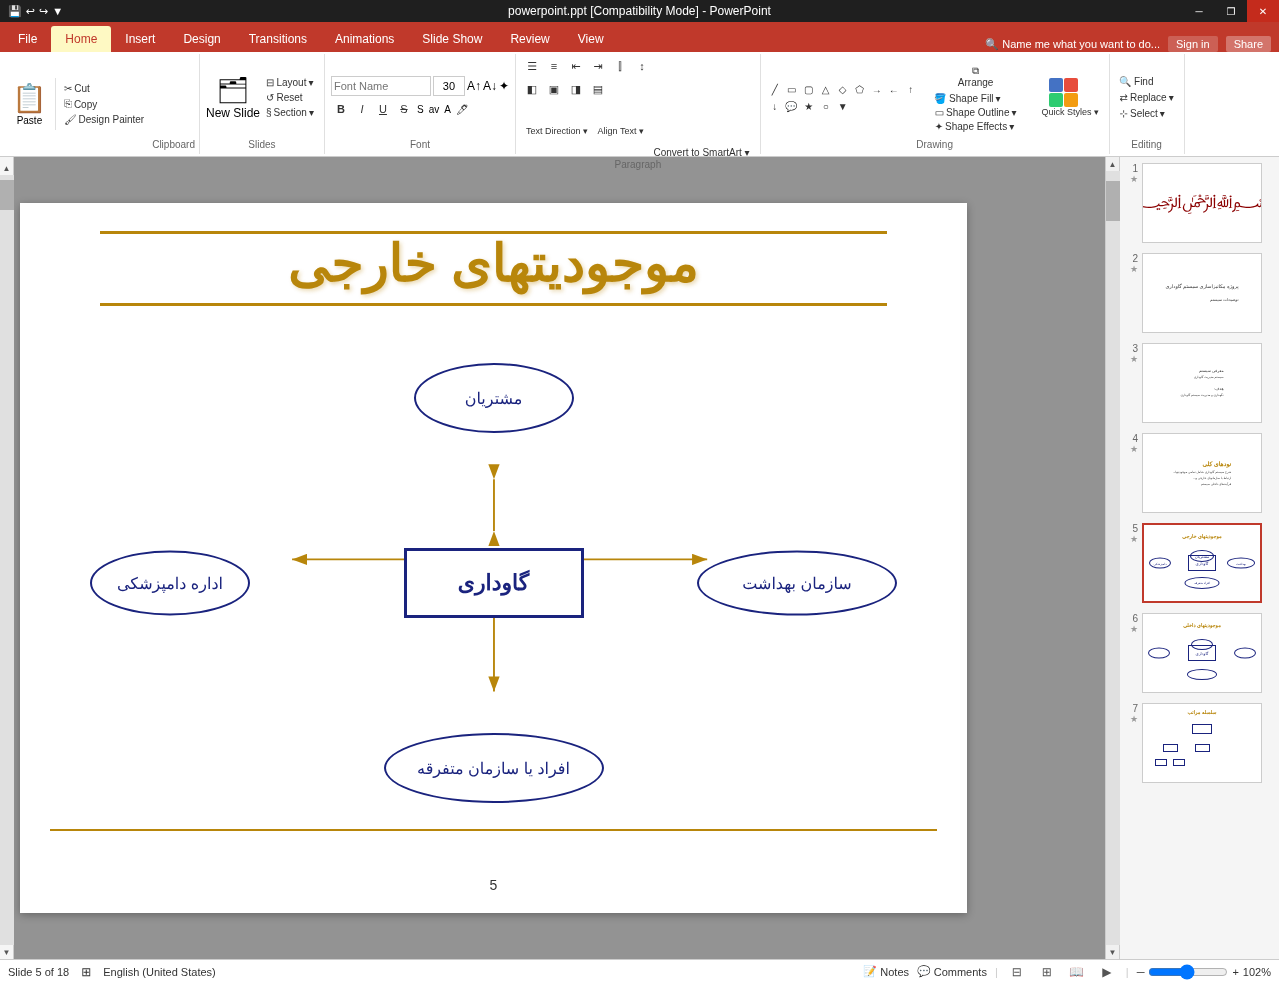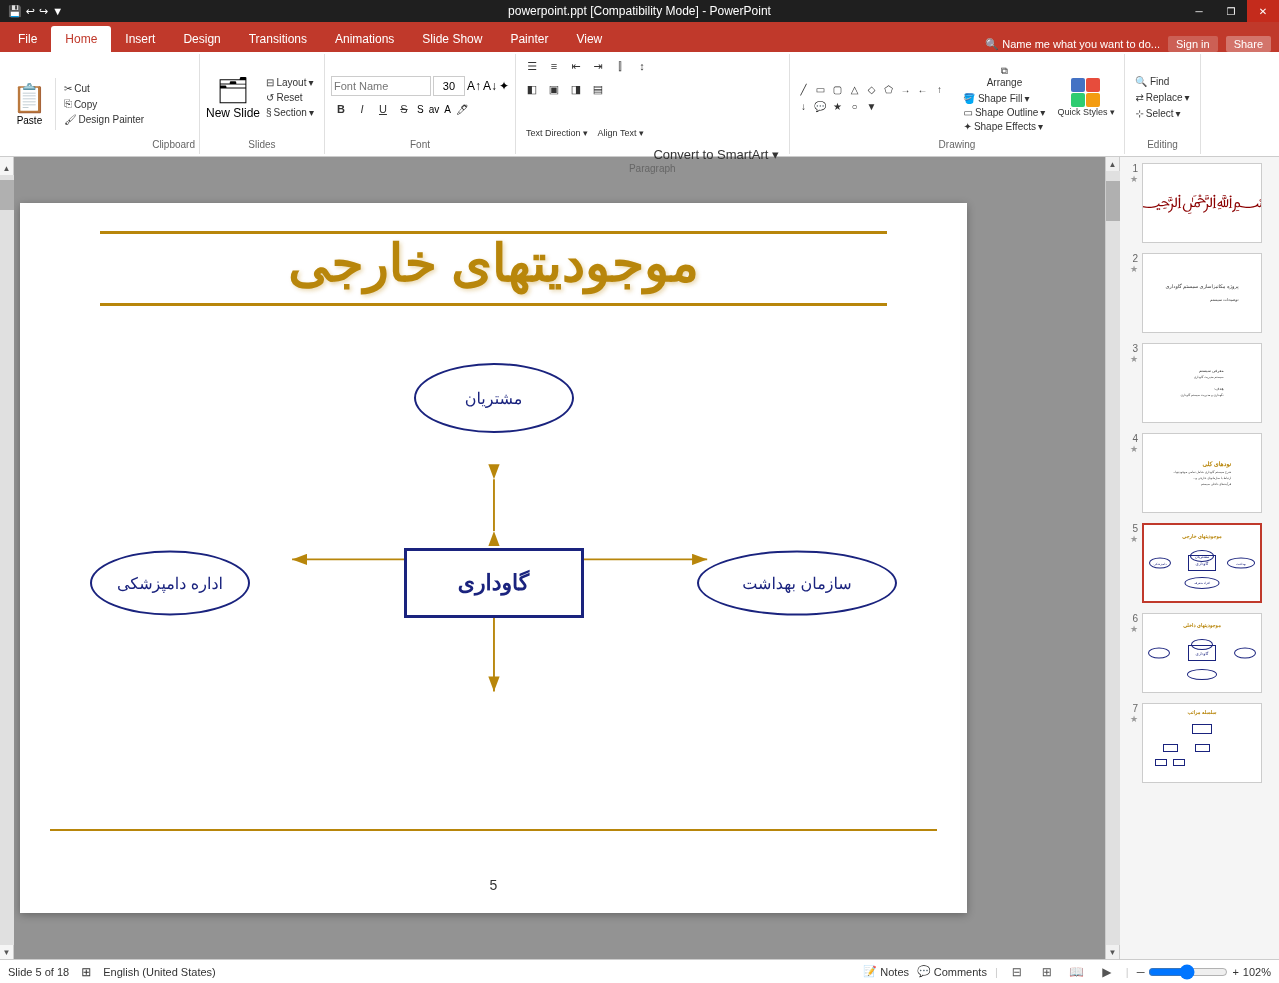--- a/index.html
+++ b/index.html
@@ -62,21 +62,21 @@
       padding: 4px 14px;
       color: #fff;
       font-size: 12px;
       cursor: pointer;
       border-radius: 3px 3px 0 0;
       height: 26px;
       display: flex;
       align-items: center;
     }
     .ribbon-tab.active {
-      background: #ffffff;
+      background: #fef9c3;
       color: #c0392b;
       font-weight: 500;
     }
     #ribbon-content {
       background: #fff;
       height: 105px;
       border-bottom: 1px solid #ccc;
       display: flex;
       align-items: stretch;
       padding: 2px 0;
@@ -540,21 +540,21 @@
     <div class="ribbon-tab">
       <span>Transitions</span>
     </div>
     <div class="ribbon-tab">
       <span>Animations</span>
     </div>
     <div class="ribbon-tab">
       <span>Slide Show</span>
     </div>
     <div class="ribbon-tab">
-      <span>Painter</span>
+      <span>Review</span>
     </div>
     <div class="ribbon-tab">
       <span>View</span>
     </div>
     <div style="margin-left:auto;display:flex;align-items:center;padding-right:8px;gap:8px;">
       <span style="color:#fff;font-size:11px;cursor:pointer;">🔍 <span>Name me what you want to do...</span></span>
       <span style="color:#fff;font-size:11px;cursor:pointer;background:rgba(255,255,255,0.2);padding:2px 8px;border-radius:2px;">Sign in</span>
       <span style="color:#fff;font-size:11px;cursor:pointer;background:rgba(255,255,255,0.3);padding:2px 8px;border-radius:2px;">Share</span>
     </div>
   </div>
@@ -640,21 +640,21 @@
         </div>
         <div style="display:flex;gap:2px;align-items:center;">
           <span class="fmt-btn">◧</span>
           <span class="fmt-btn">▣</span>
           <span class="fmt-btn">◨</span>
           <span class="fmt-btn">▤</span>
         </div>
         <div style="display:flex;gap:2px;align-items:center;">
           <span class="small-btn" style="font-size:9px;">Text Direction ▾</span>
           <span class="small-btn" style="font-size:9px;">Align Text ▾</span>
-          <span class="small-btn" style="font-size:13px;margin-top:44px;">Convert to SmartArt ▾</span>
+          <span class="small-btn" style="font-size:10px;margin-top:44px;">Convert to SmartArt ▾</span>
         </div>
       </div>
       <div class="ribbon-group-label">Paragraph</div>
     </div>
 
     <div class="ribbon-group" style="min-width:220px;">
       <div class="ribbon-group-content" style="flex-direction:row;align-items:center;gap:4px;">
         <div class="shapes-grid">
 
           <span class="shape-btn">╱</span>
@@ -684,21 +684,21 @@
           </div>
         </div>
         <div style="display:flex;flex-direction:column;align-items:center;">
           <div class="ribbon-btn" style="flex-direction:column;align-items:center;">
             <div style="display:grid;grid-template-columns:1fr 1fr;gap:1px;">
               <div style="width:14px;height:14px;background:#4472c4;border-radius:2px;"></div>
               <div style="width:14px;height:14px;background:#e74c3c;border-radius:2px;"></div>
               <div style="width:14px;height:14px;background:#2ecc71;border-radius:2px;"></div>
               <div style="width:14px;height:14px;background:#f39c12;border-radius:2px;"></div>
             </div>
-            <span style="font-size:9px;">Quick Styles ▾</span>
+            <span style="font-size:9px;margin-left:13px;">Quick Styles ▾</span>
           </div>
         </div>
       </div>
       <div class="ribbon-group-label">Drawing</div>
     </div>
 
     <div class="ribbon-group">
       <div class="ribbon-group-content" style="flex-direction:column;gap:3px;align-items:flex-start;">
         <div class="small-btn">
             <span>🔍</span> 
@@ -760,20 +760,23 @@
         </div>
 
         <div class="ellipse ellipse-right">
           <span>سازمان بهداشت</span>
         </div>
 
         <div class="ellipse ellipse-left">
           <span>اداره دامپزشکی</span>
         </div>
 
+        <div class="ellipse ellipse-bottom">
+          <span>افراد یا سازمان متفرقه</span>
+        </div>
 
       </div>
 
       <div class="slide-footer-line"></div>
 
       <div class="page-number">5</div>
 
     </div>
   </div>
 

